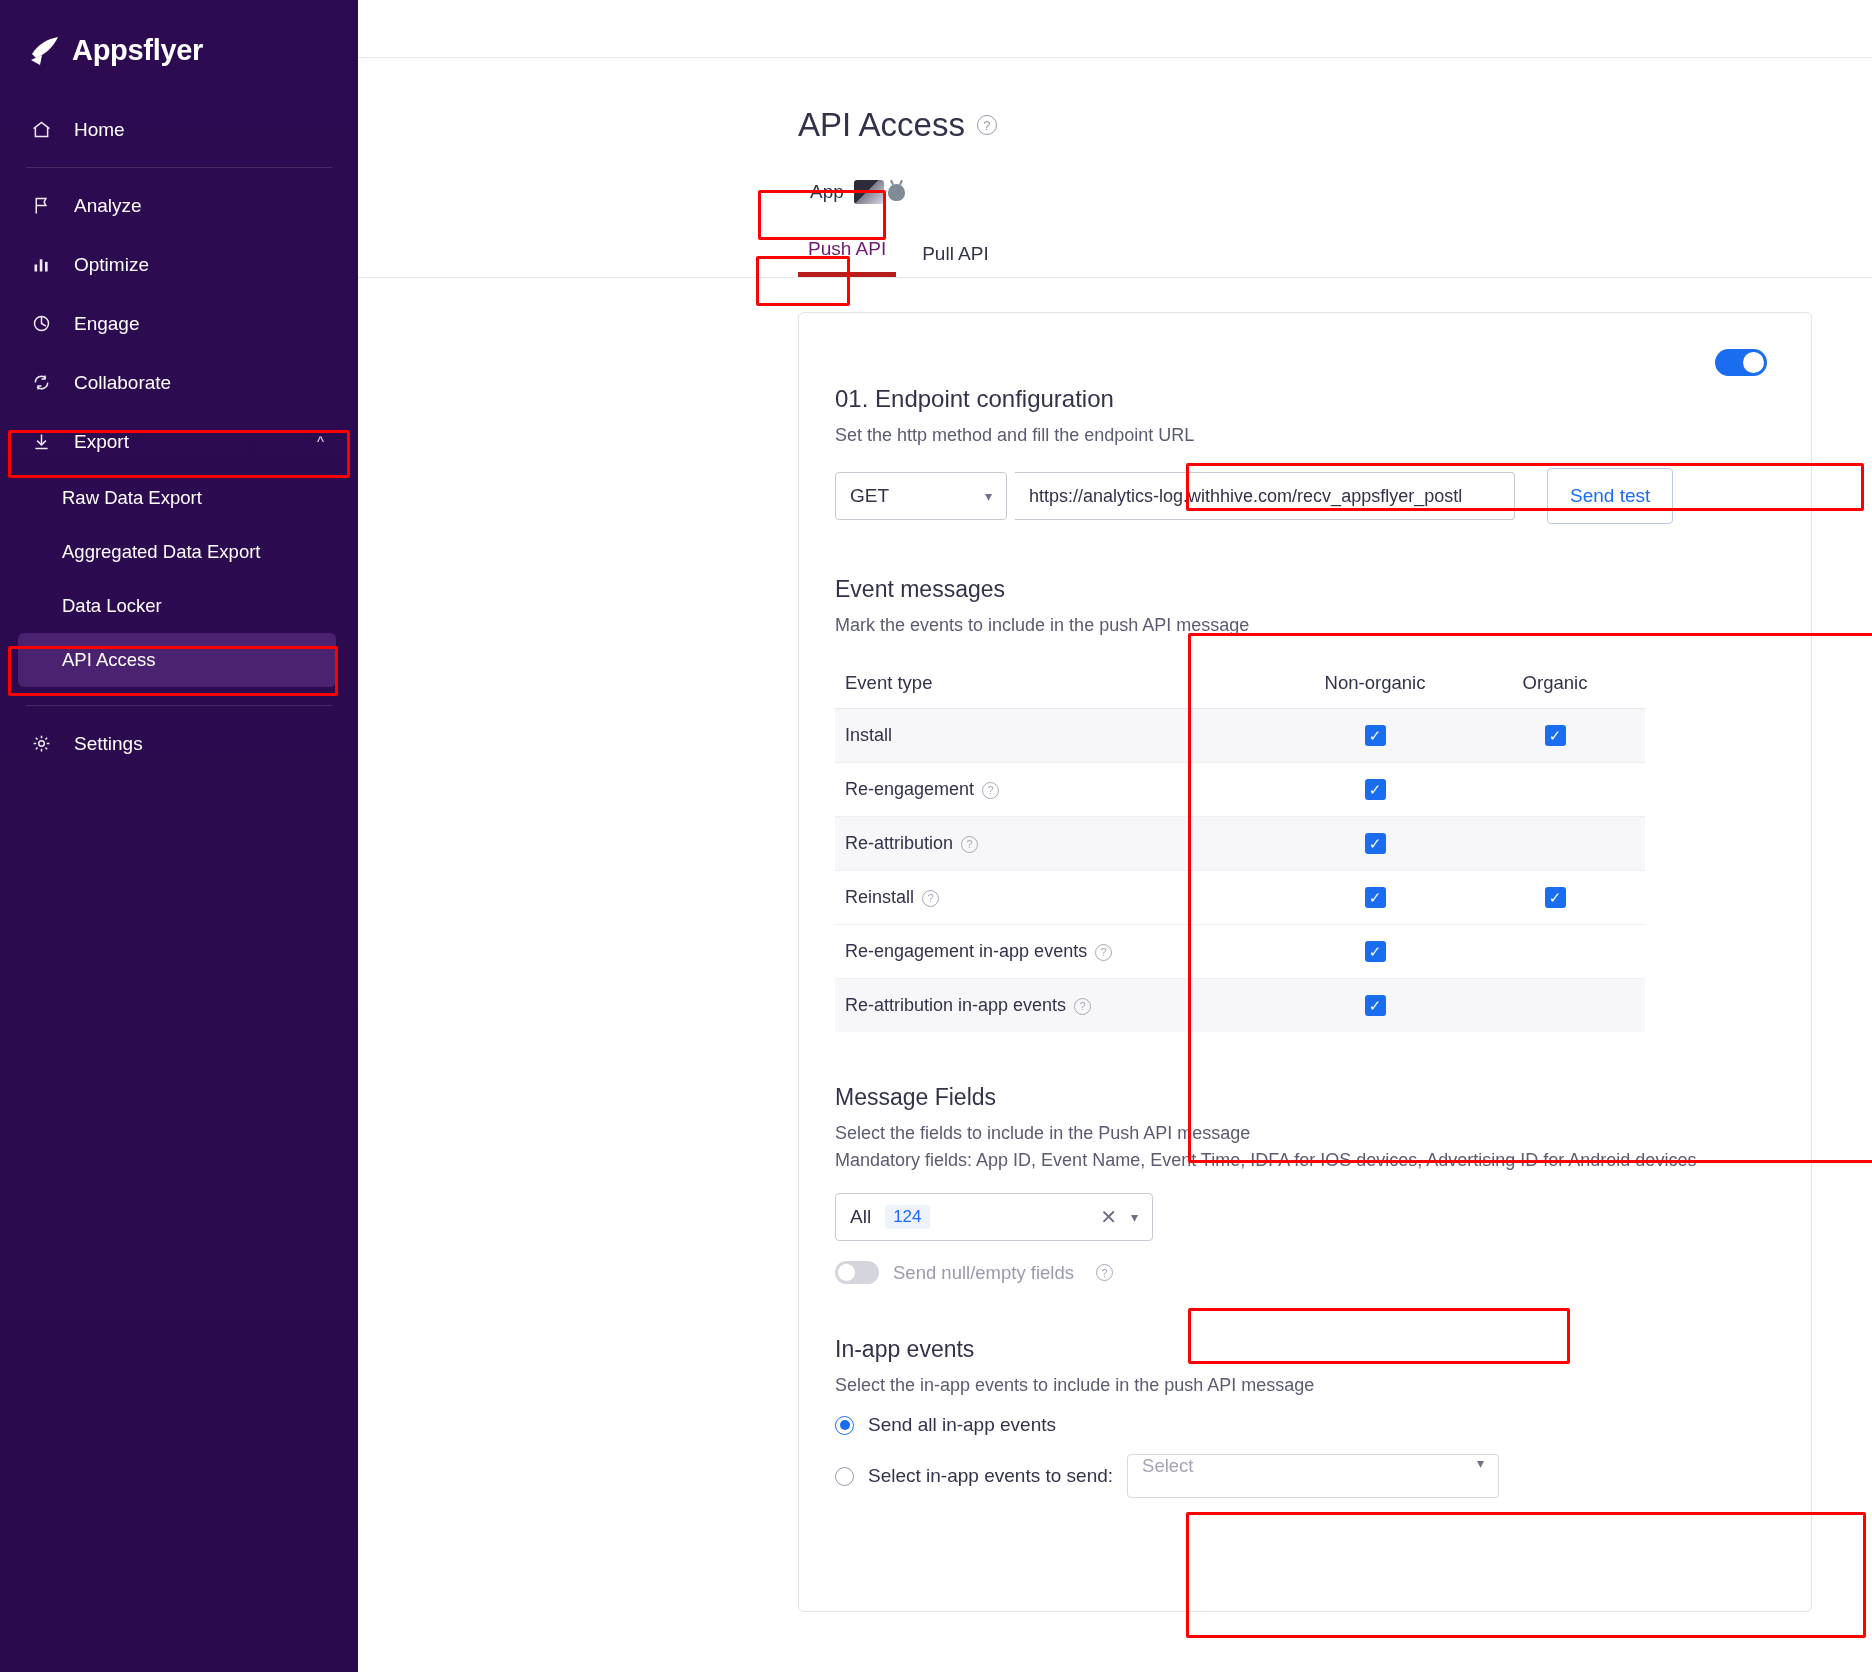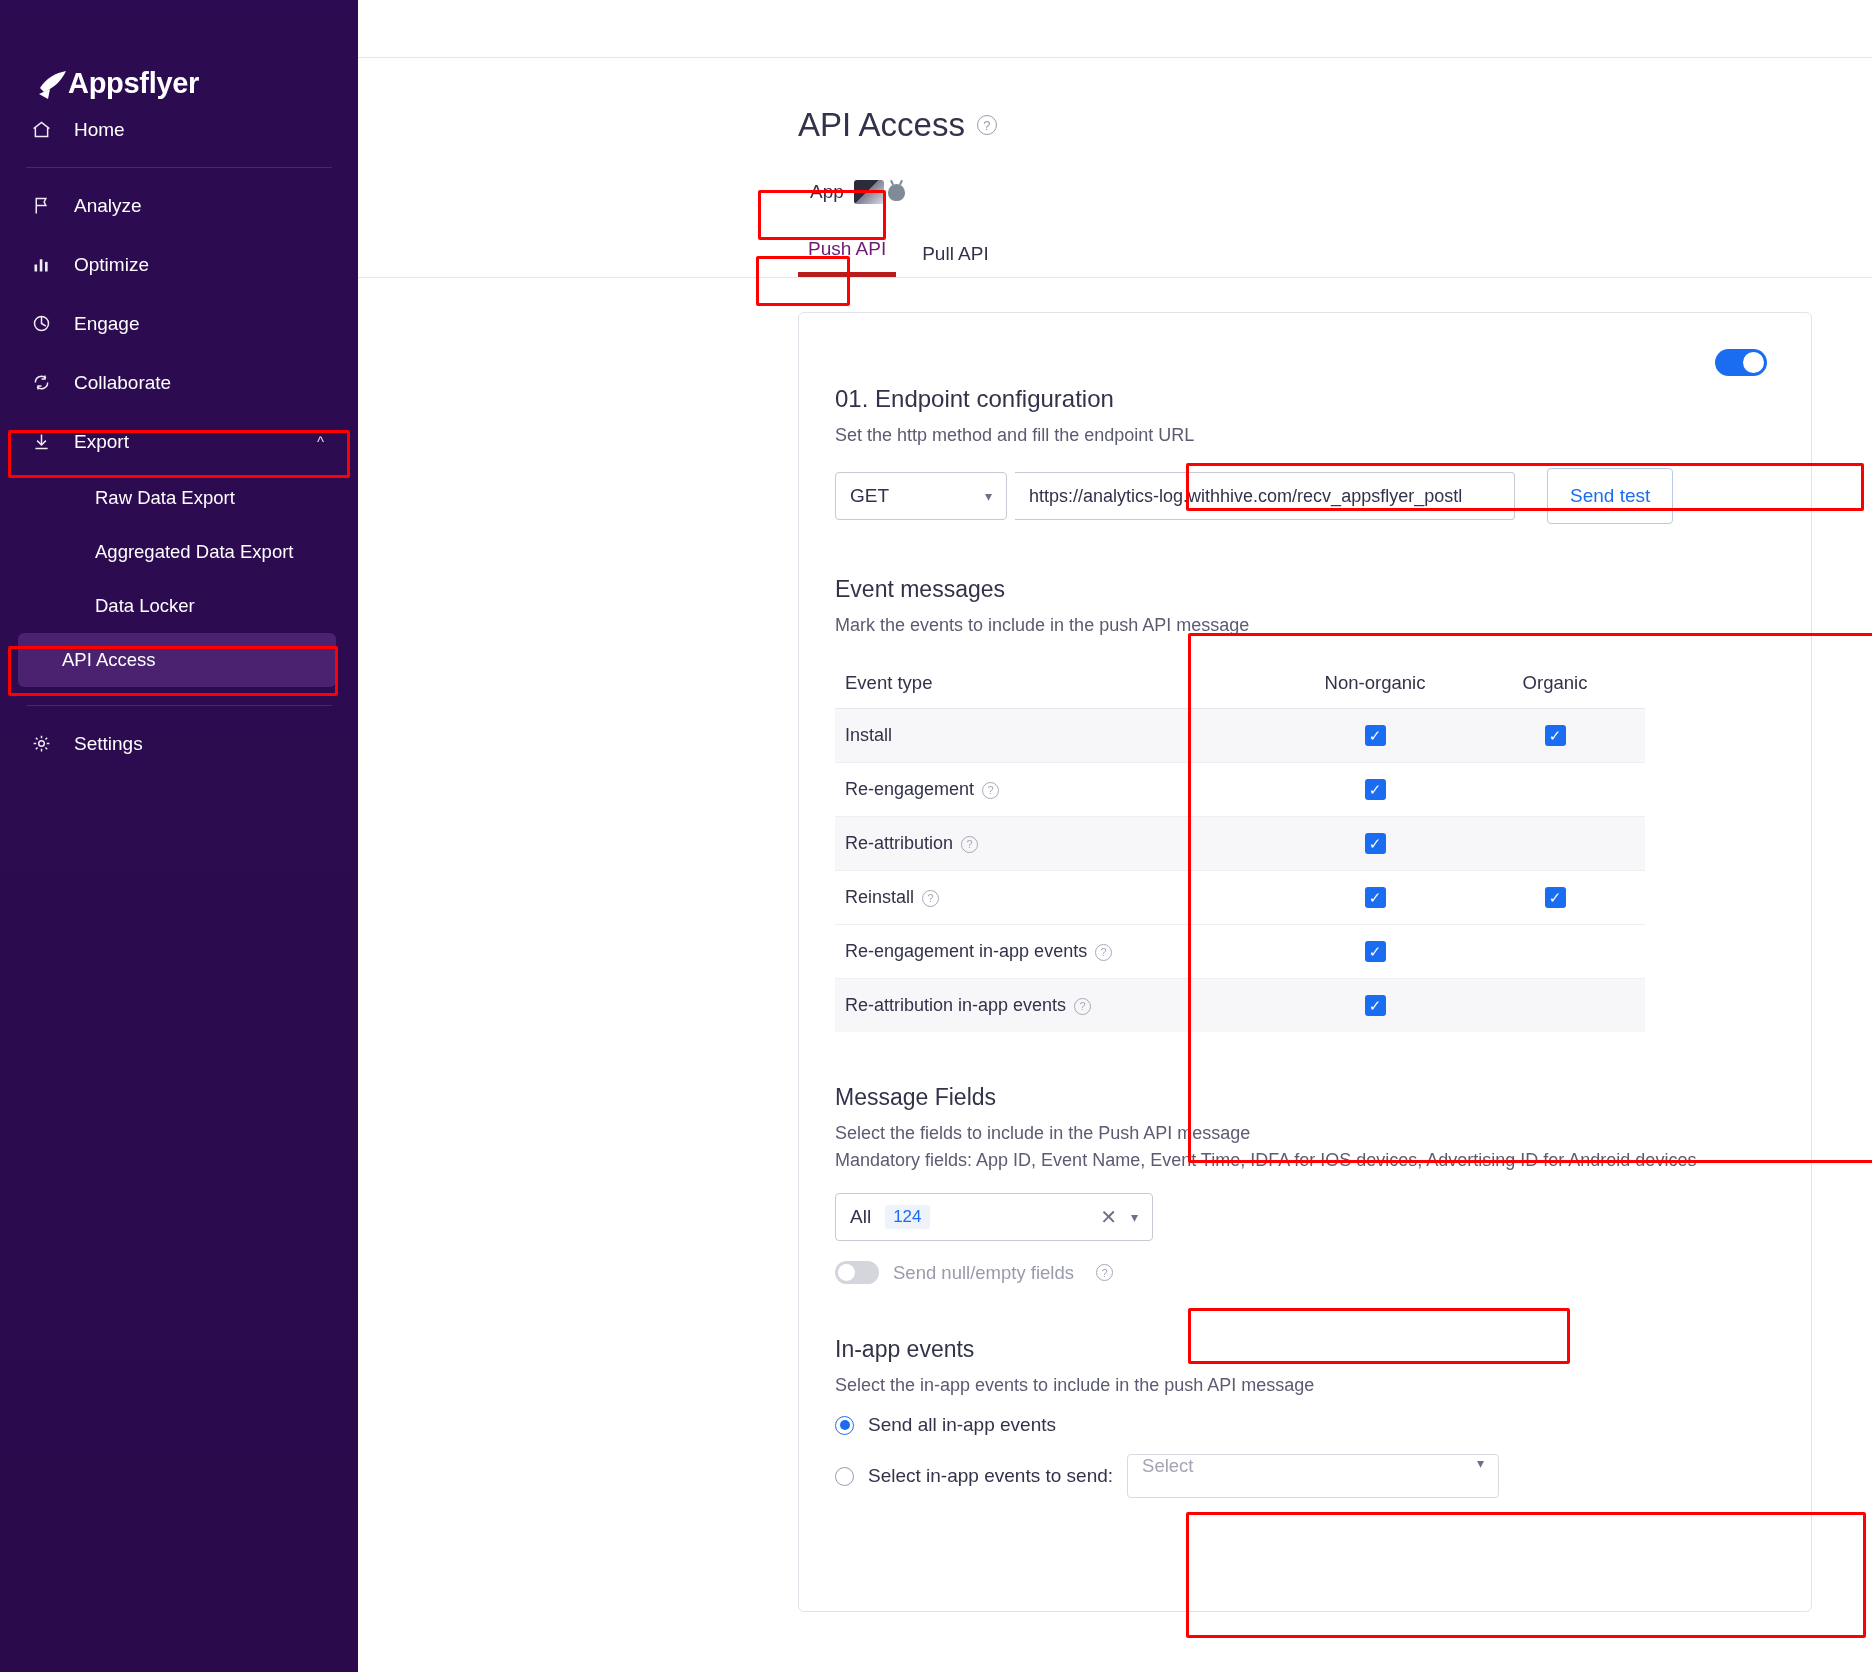--- a/index.html
+++ b/index.html
@@ -25,22 +25,23 @@
     min-width: 358px;
     background: #2b0a4d;
     background: linear-gradient(180deg, #2d0b52 0%, #2a0a4b 100%);
     color: #ffffff;
     position: relative;
     padding-top: 0;
   }
   .logo-row {
     height: 100px;
     display: flex;
-    align-items: flex-end;
-    padding-left: 36px;
+    align-items: center;
+    padding-left: 28px;
+    gap: 12px;
   }
   .logo-mark { width: 32px; height: 32px; position: relative; }
   .logo-text {
     font-size: 29px;
     font-weight: 700;
     letter-spacing: -0.3px;
     color: #ffffff;
   }
   .nav { padding: 0; }
   .nav-item {
@@ -54,21 +55,21 @@
     cursor: pointer;
     position: relative;
   }
   .nav-item .ico { width: 22px; display: flex; justify-content: center; align-items: center; opacity: .92; }
   .nav-sep {
     height: 1px;
     background: rgba(255,255,255,0.13);
     margin: 8px 26px 8px 26px;
   }
   .nav-item.sub {
-    padding-left: 95px;
+    padding-left: 62px;
     height: 54px;
     font-size: 18.5px;
     gap: 0;
   }
   .nav-item.active-sub {
     background: #4a2270;
     border-radius: 6px;
     margin: 0 22px 0 18px;
     padding-left: 44px;
   }

